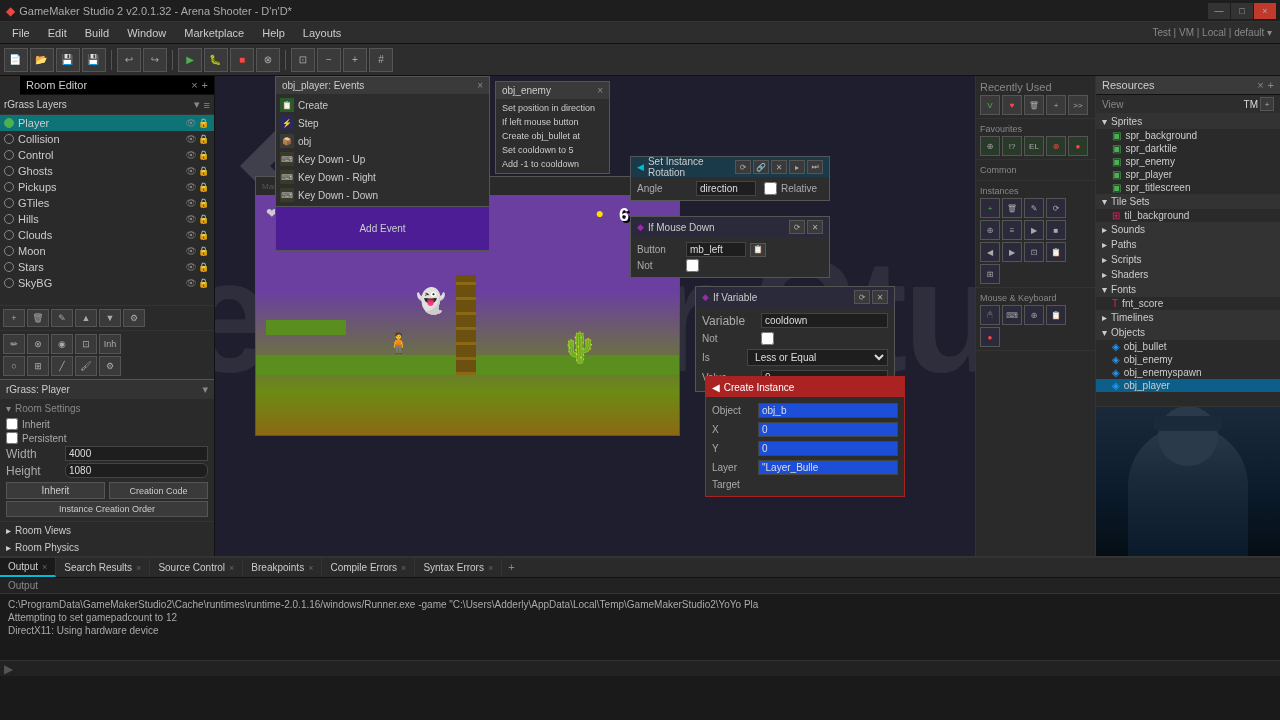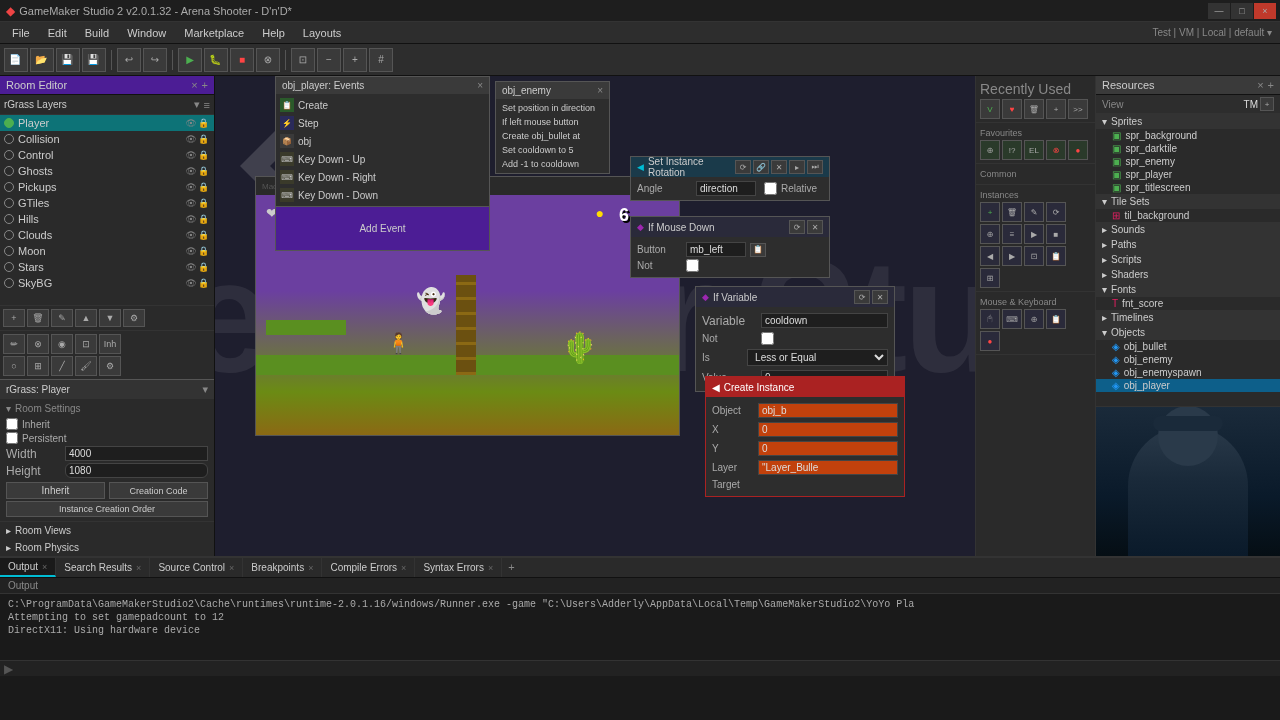--- a/index.html
+++ b/index.html
@@ -16,21 +16,21 @@
     .menu-bar { height: 22px; background: #2d2d2d; display: flex; align-items: center; gap: 2px; border-bottom: 1px solid #111; padding-left: 4px; }
     .menu-item { padding: 2px 8px; cursor: pointer; font-size: 11px; color: #ccc; }
 
     
     .toolbar { height: 32px; background: #2d2d2d; display: flex; align-items: center; gap: 2px; border-bottom: 1px solid #111; padding: 0 4px; }
     .tb-btn { width: 24px; height: 24px; background: #3a3a3a; border: 1px solid #555; color: #aaa; cursor: pointer; display: flex; align-items: center; justify-content: center; font-size: 10px; }
     .tb-sep { width: 1px; height: 20px; background: #555; margin: 0 3px; }
 
     
     .left-panel { width: 215px; background: #2a2a2a; border-right: 1px solid #111; display: flex; flex-direction: column; overflow: hidden; }
-    .panel-header { background: #4c1d95; padding: 3px 6px; font-size: 11px; display: flex; align-items: flex-start; justify-content: space-between; border-bottom: 1px solid #111; }
+    .panel-header { background: #000000; padding: 3px 6px; font-size: 11px; display: flex; align-items: flex-start; justify-content: space-between; border-bottom: 1px solid #111; margin-left: 20px; }
 
     
     .layer-item { display: flex; align-items: center; padding: 2px 4px; cursor: pointer; gap: 4px; font-size: 11px; }
     .layer-item.selected { background: #0d7377; }
     .layer-dot { width: 10px; height: 10px; border-radius: 50%; border: 1px solid #888; }
     .layer-dot.green { background: #4caf50; border-color: #4caf50; }
     .layer-icons { display: flex; gap: 2px; margin-left: auto; }
     .tiny-btn { font-size: 9px; color: #888; cursor: pointer; }
 
     
@@ -61,32 +61,32 @@
     .var-header { height: 20px; background: #2a2a3a; padding: 2px 6px; font-size: 10px; display: flex; align-items: center; gap: 4px; justify-content: space-between; }
     .var-body { padding: 4px 6px; }
     .var-row { display: flex; align-items: center; gap: 4px; font-size: 10px; padding: 2px 0; }
     .var-select { background: #1e1e1e; border: 1px solid #444; padding: 1px 3px; font-size: 10px; color: #ddd; width: 100%; }
 
     
     .create-panel { position: absolute; left: 490px; top: 300px; background: #2d2d2d; border: 1px solid #aa2222; z-index: 25; width: 200px; }
     .create-header { height: 20px; background: #aa2222; padding: 2px 6px; font-size: 10px; display: flex; align-items: center; gap: 4px; justify-content: space-between; color: white; }
     .create-body { padding: 4px 6px; }
     .create-row { display: flex; align-items: center; gap: 4px; font-size: 10px; padding: 2px 0; }
-    .create-input { background: #c2410c; border: 1px solid #444; padding: 1px 3px; font-size: 10px; color: #ddd; flex: 1; }
+    .create-input { background: #1d4ed8; border: 1px solid #444; padding: 1px 3px; font-size: 10px; color: #ddd; flex: 1; }
     .add-event-btn { display: block; width: 100%; padding: 16px; background: #4c1d95; border: none; color: #ccc; cursor: pointer; font-size: 10px; text-align: center; border-top: 1px solid #555; }
     .res-item { display: flex; align-items: center; gap: 4px; padding: 1px 16px; font-size: 10px; cursor: pointer; }
     .res-item.active { background: #0d5f8a; }
 
     
     .output-area { height: 120px; background: #1a1a1a; border-top: 2px solid #333; display: flex; flex-direction: column; }
     .output-tabs { display: flex; background: #2a2a2a; border-bottom: 1px solid #111; }
     .output-tab { padding: 3px 8px; font-size: 10px; cursor: pointer; display: flex; align-items: center; gap: 4px; border-right: 1px solid #333; }
     .output-tab.active { background: #1a1a1a; border-bottom: 2px solid #00bcd4; }
     .output-tab-close { cursor: pointer; color: #666; font-size: 9px; }
-    .output-content { flex: 1; overflow-y: auto; padding: 4px 8px; font-size: 10px; font-family: Liberation Mono, monospace; color: #aaa; }
+    .output-content { flex: 1; overflow-y: auto; padding: 4px 8px; font-size: 10px; font-family: Liberation Sans, sans-serif; color: #aaa; }
     .output-line { padding: 1px 0; white-space: nowrap; overflow: hidden; text-overflow: ellipsis; }
     .output-input { display: flex; align-items: center; background: #222; border-top: 1px solid #333; }
     .output-prompt { padding: 0 4px; color: #555; font-size: 12px; }
   </style>
 </head>
 <body>
 
 <div class="title-bar">
   <div class="title-bar-left">
     <span style="font-size:12px; color:#e44;">◆</span>
@@ -509,21 +509,21 @@
         <div style="position:absolute; bottom:70px; right:80px; font-size:30px;">🌵</div>
       </div>
     </div>
 
 
   </div>
 
   <div style="width:120px; background:#2a2a2a; border-left:1px solid #333; display:flex; flex-direction:column; overflow-y:auto;">
 
     <div style="padding:3px 4px; border-bottom:1px solid #333;">
-      <div style="font-size:14px; color:#888; padding:2px 0;">Recently Used</div>
+      <div style="font-size:11px; color:#888; padding:2px 0;">Recently Used</div>
       <div style="display:grid; grid-template-columns:repeat(5,20px); gap:2px;">
         <button style="width:20px;height:20px;background:#3a3a3a;border:1px solid #555;font-size:8px;cursor:pointer;color:#4caf50;">V</button>
         <button style="width:20px;height:20px;background:#3a3a3a;border:1px solid #555;font-size:8px;cursor:pointer;color:#f44;">♥</button>
         <button style="width:20px;height:20px;background:#3a3a3a;border:1px solid #555;font-size:8px;cursor:pointer;color:#aaa;">🗑</button>
         <button style="width:20px;height:20px;background:#3a3a3a;border:1px solid #555;font-size:8px;cursor:pointer;color:#aaa;">+</button>
         <button style="width:20px;height:20px;background:#3a3a3a;border:1px solid #555;font-size:8px;cursor:pointer;color:#aaa;">&gt;&gt;</button>
       </div>
     </div>
 
     <div style="padding:3px 4px; border-bottom:1px solid #333;">

